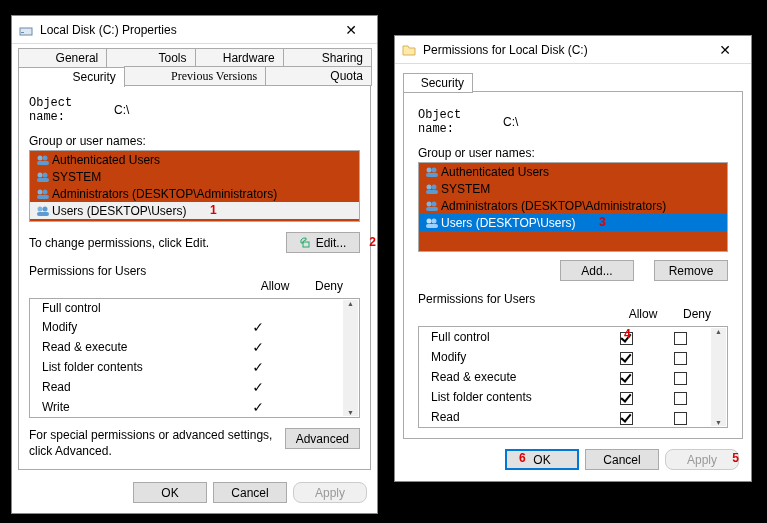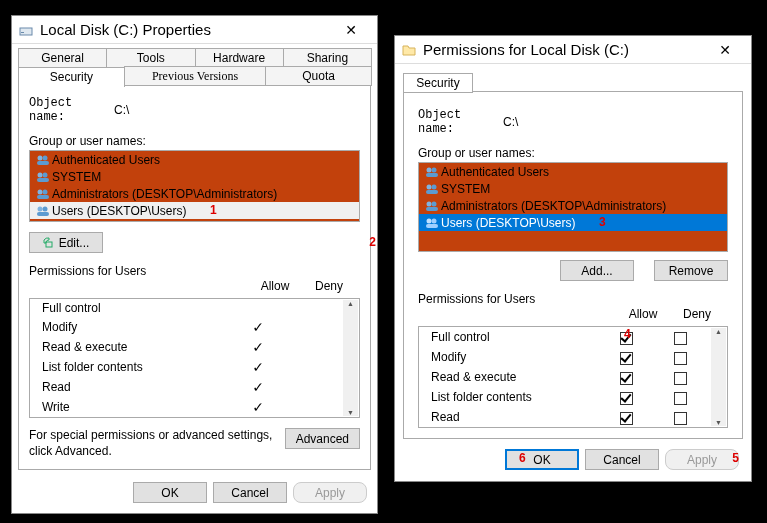--- a/index.html
+++ b/index.html
@@ -4,26 +4,26 @@
 <style>
 * { box-sizing: border-box; margin: 0; padding: 0; font-family: "Segoe UI", Tahoma, sans-serif; font-size: 12px; }
 body { background: #000; width: 767px; height: 523px; position: relative; }
 
 .dialog { position: absolute; background: #fff; border: 1px solid #888; box-shadow: 0 0 8px rgba(0,0,0,0.4); }
 .dialog.left { left: 11px; top: 15px; width: 367px; height: 499px; }
 .dialog.right { left: 394px; top: 35px; width: 358px; height: 447px; }
 
 .titlebar { height: 28px; display: flex; align-items: center; padding: 0 6px; border-bottom: 1px solid #ddd; }
 .titlebar .icon { width: 16px; height: 16px; margin-right: 6px; display:flex; align-items:center; justify-content:center;}
-.titlebar .title { flex: 1; font-size: 15px; }
+.titlebar .title { flex: 1; font-size: 12px; }
 .titlebar .close { width: 40px; height: 24px; display: flex; align-items: center; justify-content: center; font-size: 14px; cursor: default; }
 
 .tab-row { margin: 4px 6px 0 6px; display: flex; position:relative; }
 .tab-row.secondary { border-bottom:none; }
-.tab { border: 1px solid #aaa; border-bottom: none; padding: 2px 8px; background: #fff; text-align: center; flex: 1; margin-right: -1px; position: relative; }
+.tab { border: 1px solid #aaa; border-bottom: none; padding: 2px 8px; background: #fff; text-align: right; flex: 1; margin-right: -1px; position: relative; }
 .tab.behind { background: #f4f4f4; }
 .tab.active { background: #fff; z-index: 5; top: 1px; }
 .tab-content { margin: 0 6px 6px 6px; border: 1px solid #aaa; border-top: none; padding: 10px 10px 6px 10px; background:#fff; position:relative; }
 .tab-row + .tab-row { margin-top:-1px; }
 .tab-row:first-child .tab { border-bottom:1px solid #aaa; }
 
 .field-row { display: flex; align-items: center; margin-bottom: 10px; }
 .field-row .lbl { width: 85px; font-family: Liberation Mono, monospace; }
 .section-label { margin: 6px 0 2px 0; }
 
@@ -133,20 +133,21 @@
               <circle cx="4" cy="4" r="2.5" fill="#7fb3e0"></circle>
               <circle cx="9" cy="4" r="2.5" fill="#5c9bd1"></circle>
               <rect x="1" y="7" width="12" height="4" rx="2" fill="#5c9bd1"></rect>
             </svg>
           </span>
           <span>Users (DESKTOP\Users)</span>
           <span class="annot" style="left:180px;top:1px;">1</span>
         </div>
     </div>
     <div class="edit-row" style="position:relative;">
+      <span class="txt">To change permissions, click Edit.</span>
       <span class="btn" style="position:relative;">
           <svg width="12" height="12" style="margin-right:4px;">
             <path d="M1 6 L1 3 A5 5 0 0 1 6 1 L6 3 A3 3 0 0 0 3 5 L3 6 Z" fill="none" stroke="#2a6" stroke-width="1"></path>
             <rect x="3" y="5" width="6" height="5" fill="none" stroke="#2a6"></rect>
           </svg>
           <span>Edit...</span>
         </span>
       <span class="annot" style="right:-16px;top:3px;">2</span>
     </div>
     <div class="perm-header" style="padding-left:0;">

